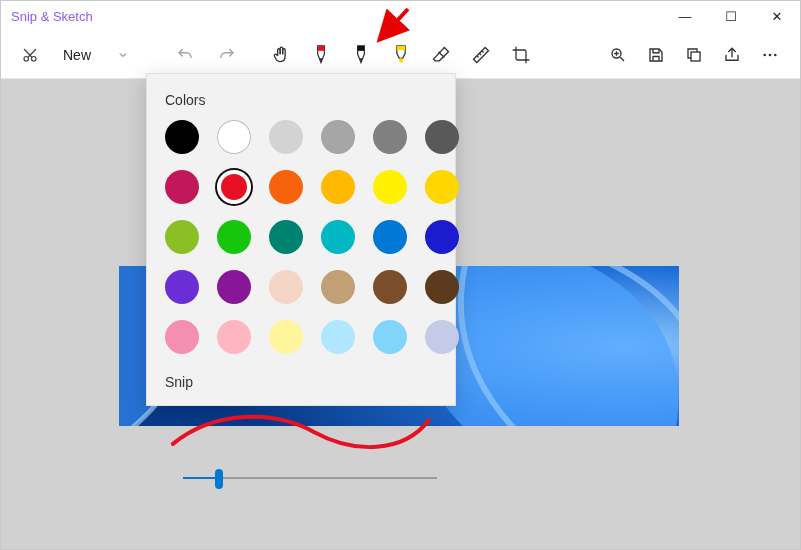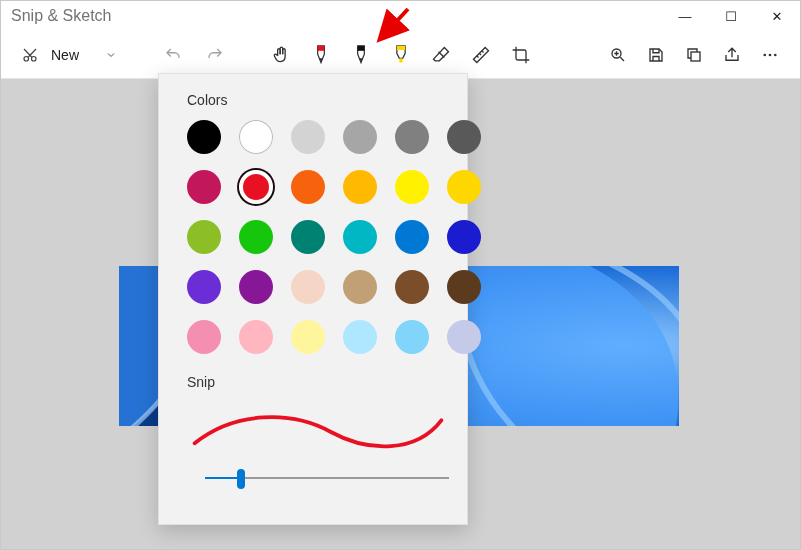--- a/index.html
+++ b/index.html
@@ -7,45 +7,45 @@
   body {
     width:801px; height:550px;
     font-family: "Segoe UI", Arial, sans-serif;
     font-size:13px;
     background:#fff;
     overflow:hidden;
     position:relative;
   }
   .window { width:801px; height:550px; border:1px solid #c8c8c8; background:#fff; display:flex; flex-direction:column; }
   .titlebar { height:30px; display:flex; align-items:center; justify-content:space-between; padding:0 0 0 10px; background:#fff; }
-  .title { color:#737373; font-size:16px; }
+  .title { color:#8b5cf6; font-size:13px; }
   .win-btns { display:flex; }
   .win-btn { width:46px; height:30px; display:flex; align-items:center; justify-content:center; color:#222; }
   .win-btn span { font-size:13px; line-height:1; }
 
   .toolbar { height:48px; border-bottom:1px solid #e6e6e6; display:flex; align-items:center; padding:0 12px; position:relative; background:#fff; }
   .tb-left { display:flex; align-items:center; gap:6px; }
-  .new-btn { display:flex; align-items:center; height:32px; padding:0 8px; gap:12px; color:#444; }
+  .new-btn { display:flex; align-items:center; height:32px; padding:0 8px; gap:24px; color:#444; }
   .icon-svg { display:block; }
   .tb-btn { width:36px; height:36px; display:flex; align-items:center; justify-content:center; color:#333; }
   .tb-btn.dis { opacity:.45; }
   .tb-center { position:absolute; left:50%; transform:translateX(-50%); display:flex; align-items:center; gap:2px; }
   .tb-right { margin-left:auto; display:flex; align-items:center; gap:2px; }
   .tool { width:38px; height:38px; display:flex; align-items:center; justify-content:center; position:relative; }
   .tool.active::after { content:""; position:absolute; left:4px; right:4px; bottom:-5px; height:3px; background:#0078d4; }
 
   .canvas-area { flex:1; background:#d1d1d1; position:relative; overflow:hidden; }
   .image-preview { position:absolute; left:118px; top:187px; width:560px; height:160px; background:linear-gradient(135deg,#0a4fa6 0%, #1976d2 30%, #4da3ff 55%, #1f7ae0 75%, #0b3d91 100%); overflow:hidden; }
   .image-preview svg { width:100%; height:100%; display:block; }
 
   .popup {
-    position:absolute; left:158px; top:73px; width:310px; height:452px;
+    position:absolute; left:146px; top:73px; width:310px; height:333px;
     background:#f2f2f2; border:1px solid #e0e0e0;
     box-shadow:0 6px 20px rgba(0,0,0,.18);
-    padding:18px 18px 20px 28px;
+    padding:18px 18px 20px 18px;
   }
   .sect-label { font-size:14px; color:#333; margin-bottom:12px;}
   .color-grid { display:grid; grid-template-columns:repeat(6, 34px); grid-auto-rows:34px; gap:16px 18px; margin-bottom:20px; }
   .swatch { width:34px; height:34px; border-radius:50%; }
   .swatch.white { box-shadow:0 0 0 1px #bcbcbc inset; }
   .swatch.selected { box-shadow:0 0 0 4px #fff inset, 0 0 0 2px #111; }
   .size-preview { height:50px; position:relative; margin:6px 0 14px 0; }
   .slider-wrap { position:relative; height:24px; }
   .slider-track { position:absolute; left:18px; right:0; top:11px; height:2px; background:#9a9a9a; }
   .slider-fill { position:absolute; left:18px; top:11px; height:2px; background:#0078d4; }

